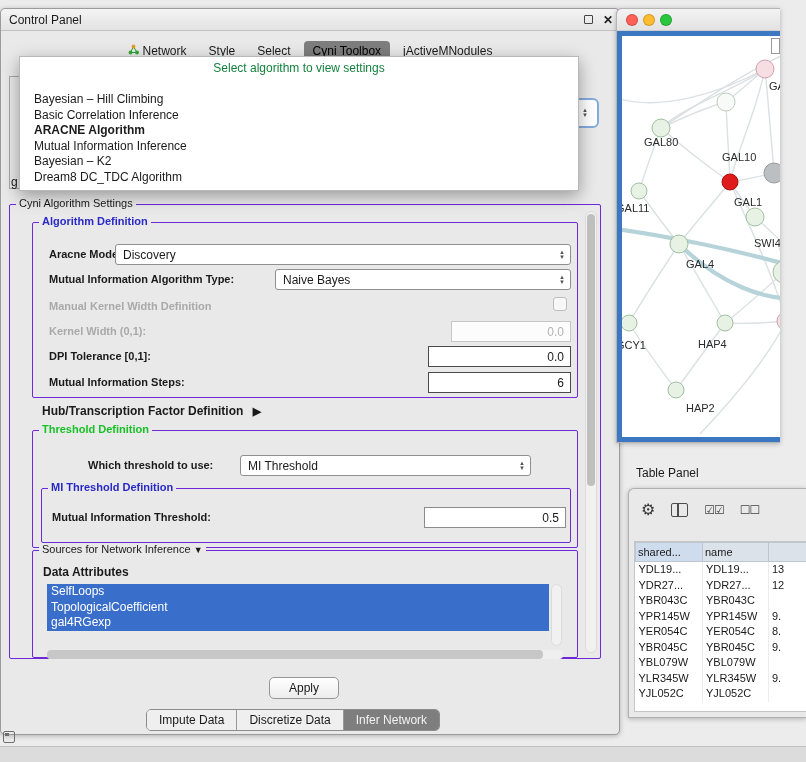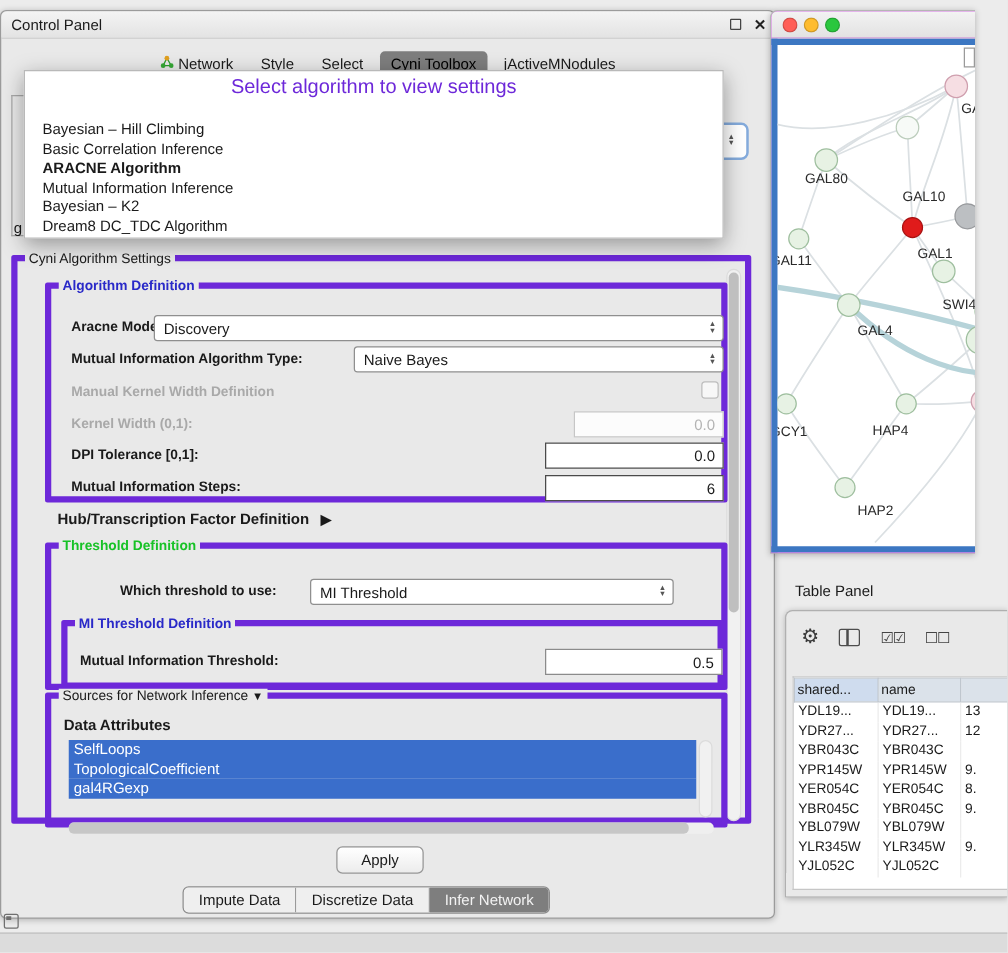--- a/index.html
+++ b/index.html
@@ -20,31 +20,31 @@
   .tb-spacer{flex:1;}
   .tb-restore{width:9px;height:9px;border:1.5px solid #444;border-radius:1px;margin-right:10px;}
   .tb-close{font-size:12px;font-weight:bold;color:#222;line-height:10px;}
   .tabs-row{position:absolute;left:0;top:30px;right:0;height:23px;display:flex;justify-content:center;
     align-items:center;gap:4px;}
   .tab{font-size:12px;padding:3px 9px;border-radius:4px;display:flex;align-items:center;gap:4px;white-space:nowrap;}
   .tab.selected{background:#7e7e7e;color:#000000;}
   
   .popup{position:absolute;left:18px;top:47px;width:560px;height:135px;background:#fff;
     border:1px solid #b9b9b9;box-shadow:0 5px 16px rgba(0,0,0,.35);z-index:50;padding:2px;}
-  .dd-placeholder{color:#6d28d9;font-size:16px;text-align:center;padding-top:2px;}
+  .dd-placeholder{color:#15803d;font-size:12px;text-align:center;padding-top:2px;}
   .dd-list{margin-top:17px;margin-left:10px;}
   .dd-item{font-size:12px;line-height:15.5px;padding-left:2px;}
   .dd-item.selected{font-weight:bold;}
   
   .frag{position:absolute;background:#a8a8a8;}
   .frag-text{position:absolute;left:10px;top:166px;font-size:12px;}
   .frag-combo{position:absolute;left:572px;top:89px;width:26px;height:30px;background:#fff;
     border:2px solid #84abdc;border-radius:6px;z-index:10;display:flex;align-items:center;justify-content:center;}
   
-  .group{position:absolute;border:5px solid #6d28d9;border-radius:2px;}
+  .group{position:absolute;border:1px solid #6d28d9;border-radius:2px;}
   .group-title{position:absolute;top:-8px;left:6px;background:#e9e9e9;padding:0 3px;font-size:11px;white-space:nowrap;}
   .bold{font-weight:bold;}
   .t-blue{color:#2929c8;}
   .t-green{color:#17c226;}
   .flabel{position:absolute;font-size:11px;font-weight:bold;white-space:nowrap;}
   .flabel.disabled{color:#a9a9a9;}
   .combo{position:absolute;height:21px;background:#fff;border:1px solid #8f8f8f;border-radius:3px;
     display:flex;align-items:center;font-size:12px;}
   .combo-label{flex:1;padding-left:7px;}
   .combo-arrows{width:14px;display:flex;flex-direction:column;align-items:center;line-height:5px;

